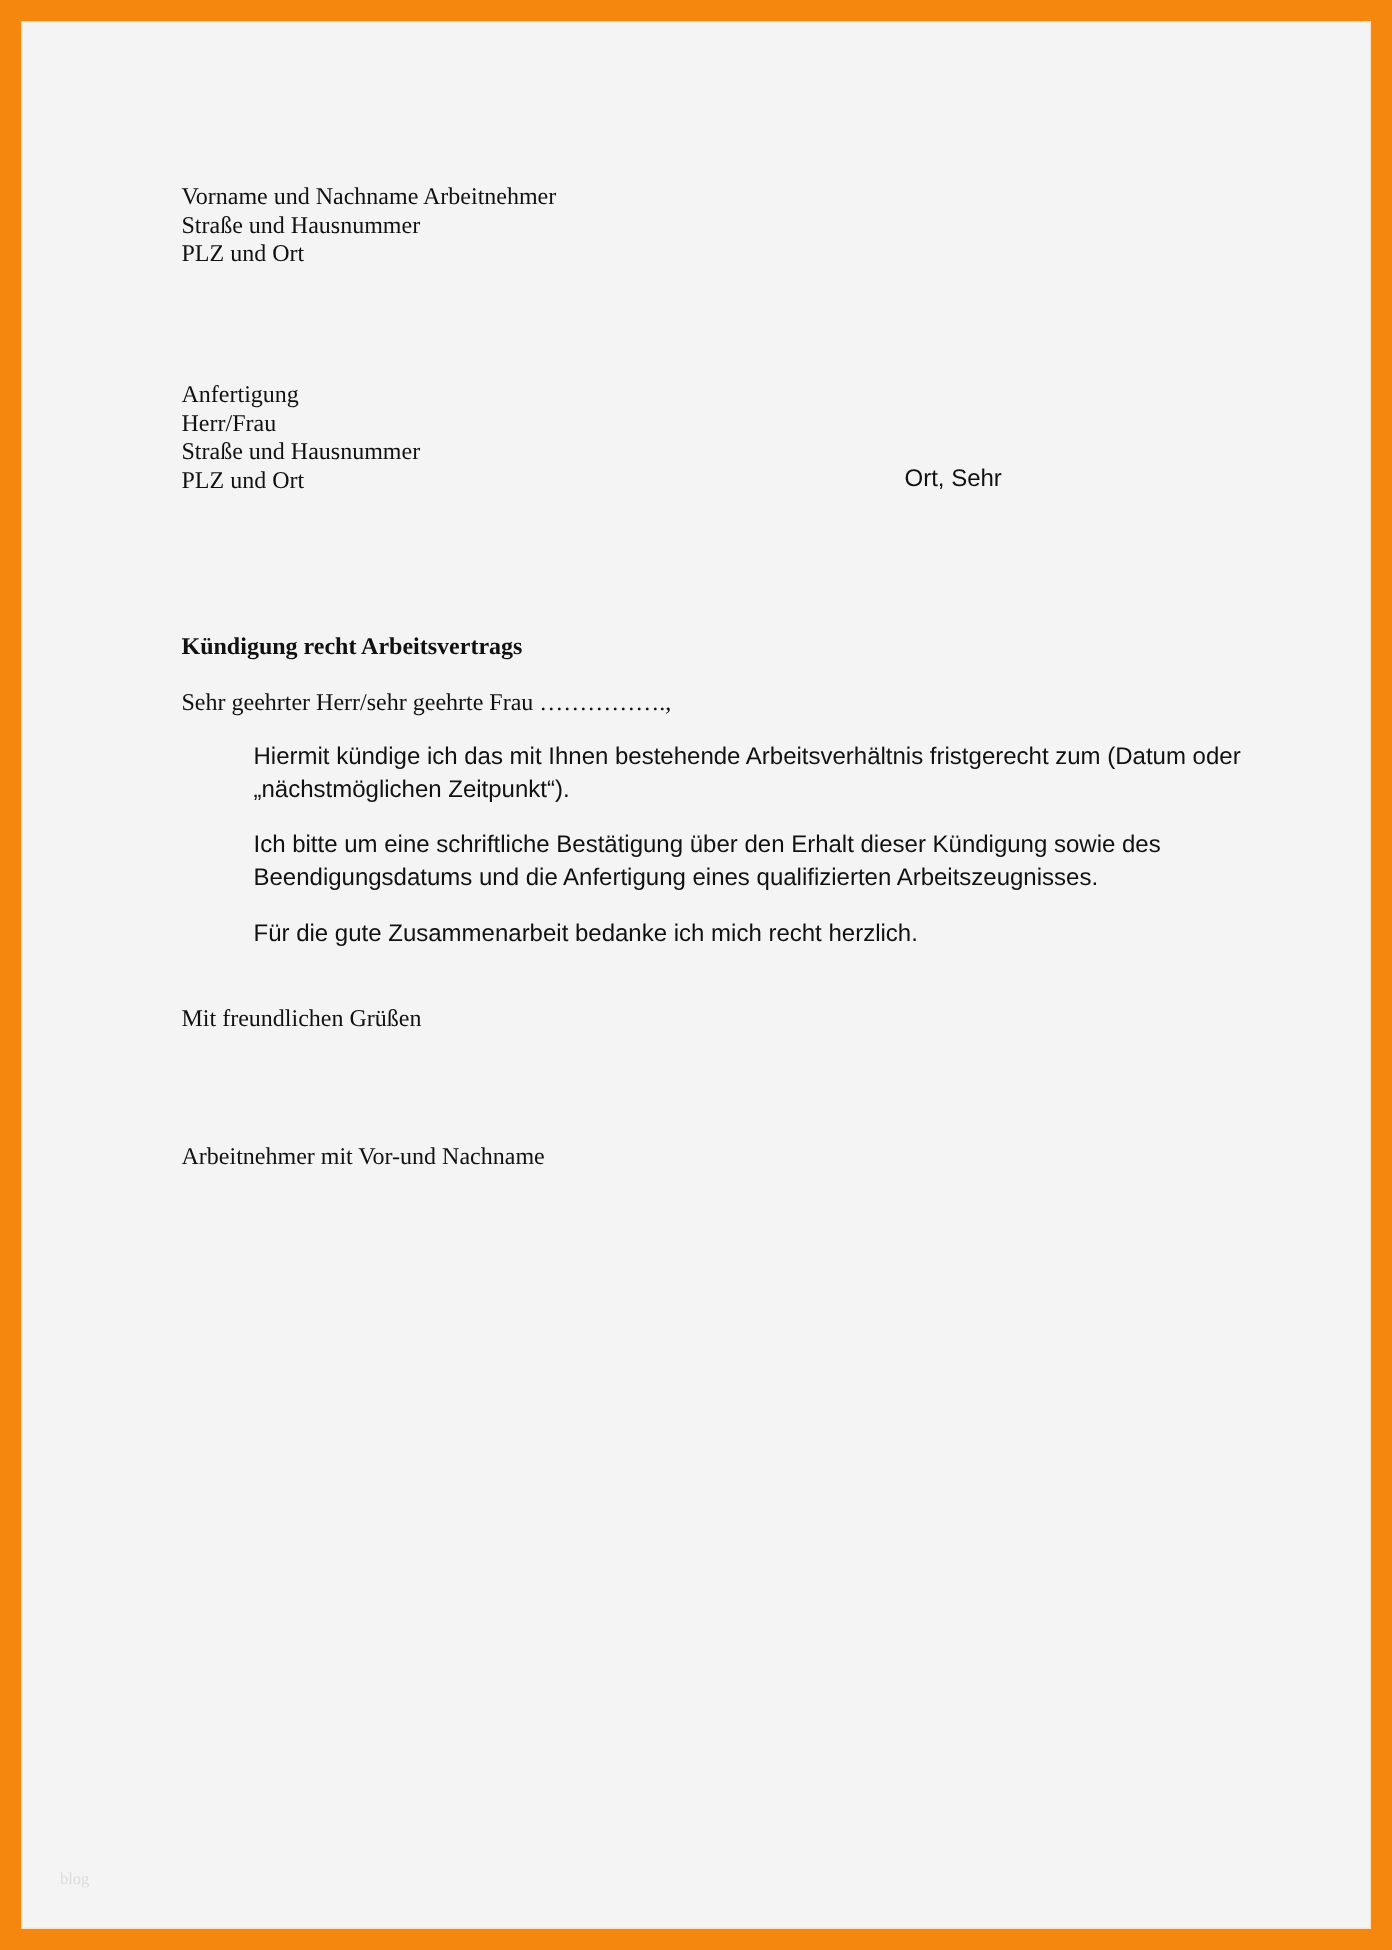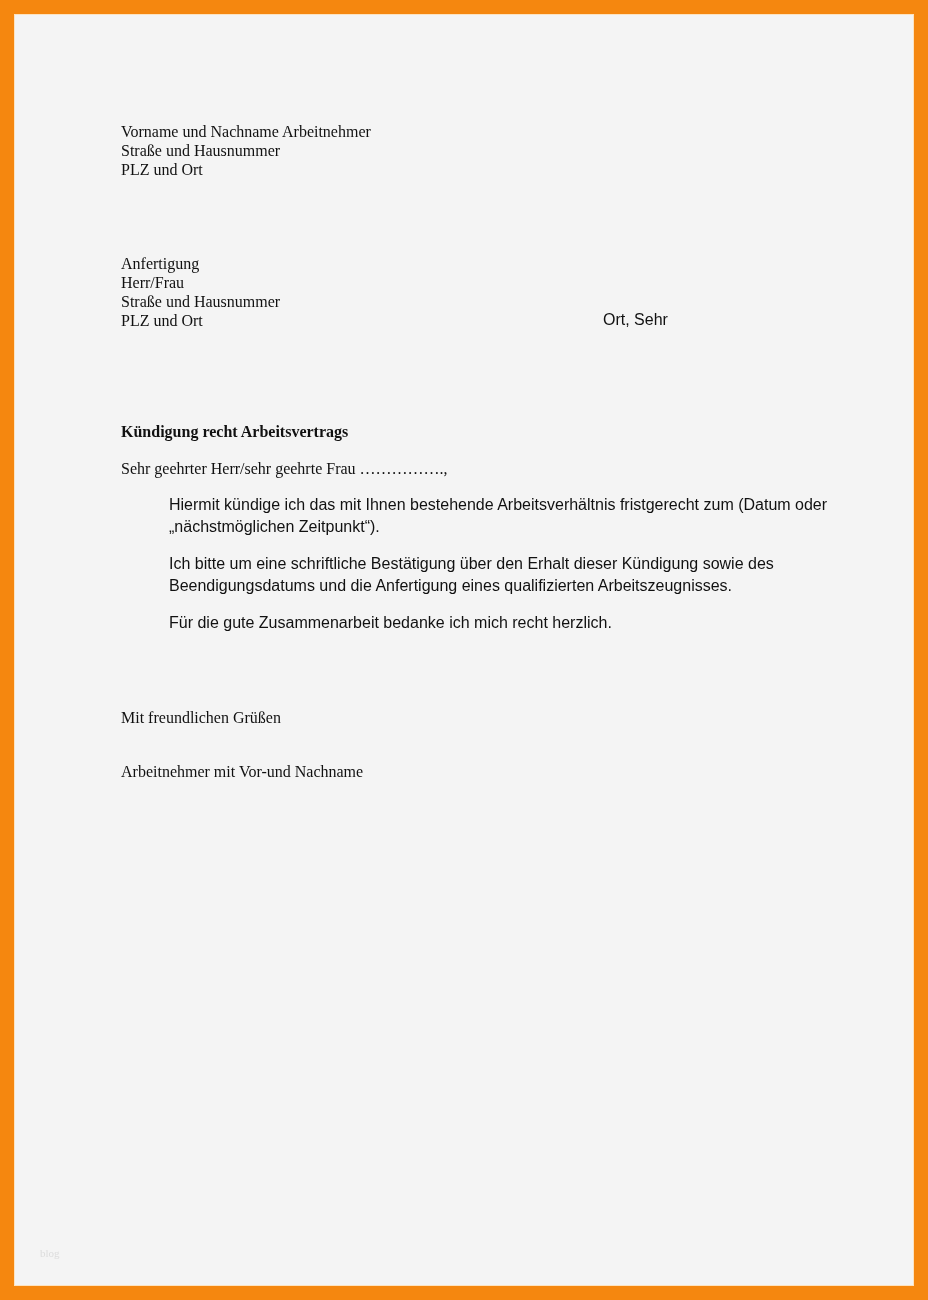--- a/index.html
+++ b/index.html
@@ -85,19 +85,19 @@
 <div class="right-date">Ort, Sehr</div>
 
 <div class="line bold" style="top:422px">Kündigung recht Arbeitsvertrags</div>
 
 <div class="line" style="top:459px">Sehr geehrter Herr/sehr geehrte Frau …………….,</div>
 
 <div class="para" style="top:494px">Hiermit kündige ich das mit Ihnen bestehende Arbeitsverhältnis fristgerecht zum (Datum oder „nächstmöglichen Zeitpunkt“).</div>
 <div class="para" style="top:553px">Ich bitte um eine schriftliche Bestätigung über den Erhalt dieser Kündigung sowie des Beendigungsdatums und die Anfertigung eines qualifizierten Arbeitszeugnisses.</div>
 <div class="para" style="top:612px">Für die gute Zusammenarbeit bedanke ich mich recht herzlich.</div>
 
-<div class="line" style="top:708px">Mit freundlichen Grüßen</div>
+<div class="line" style="top:670px">Mit freundlichen Grüßen</div>
 
 <div class="line" style="top:762px">Arbeitnehmer mit Vor-und Nachname</div>
 
 <div class="watermark">blog</div>
 
 <div class="frame"></div>
 
 </body></html>

